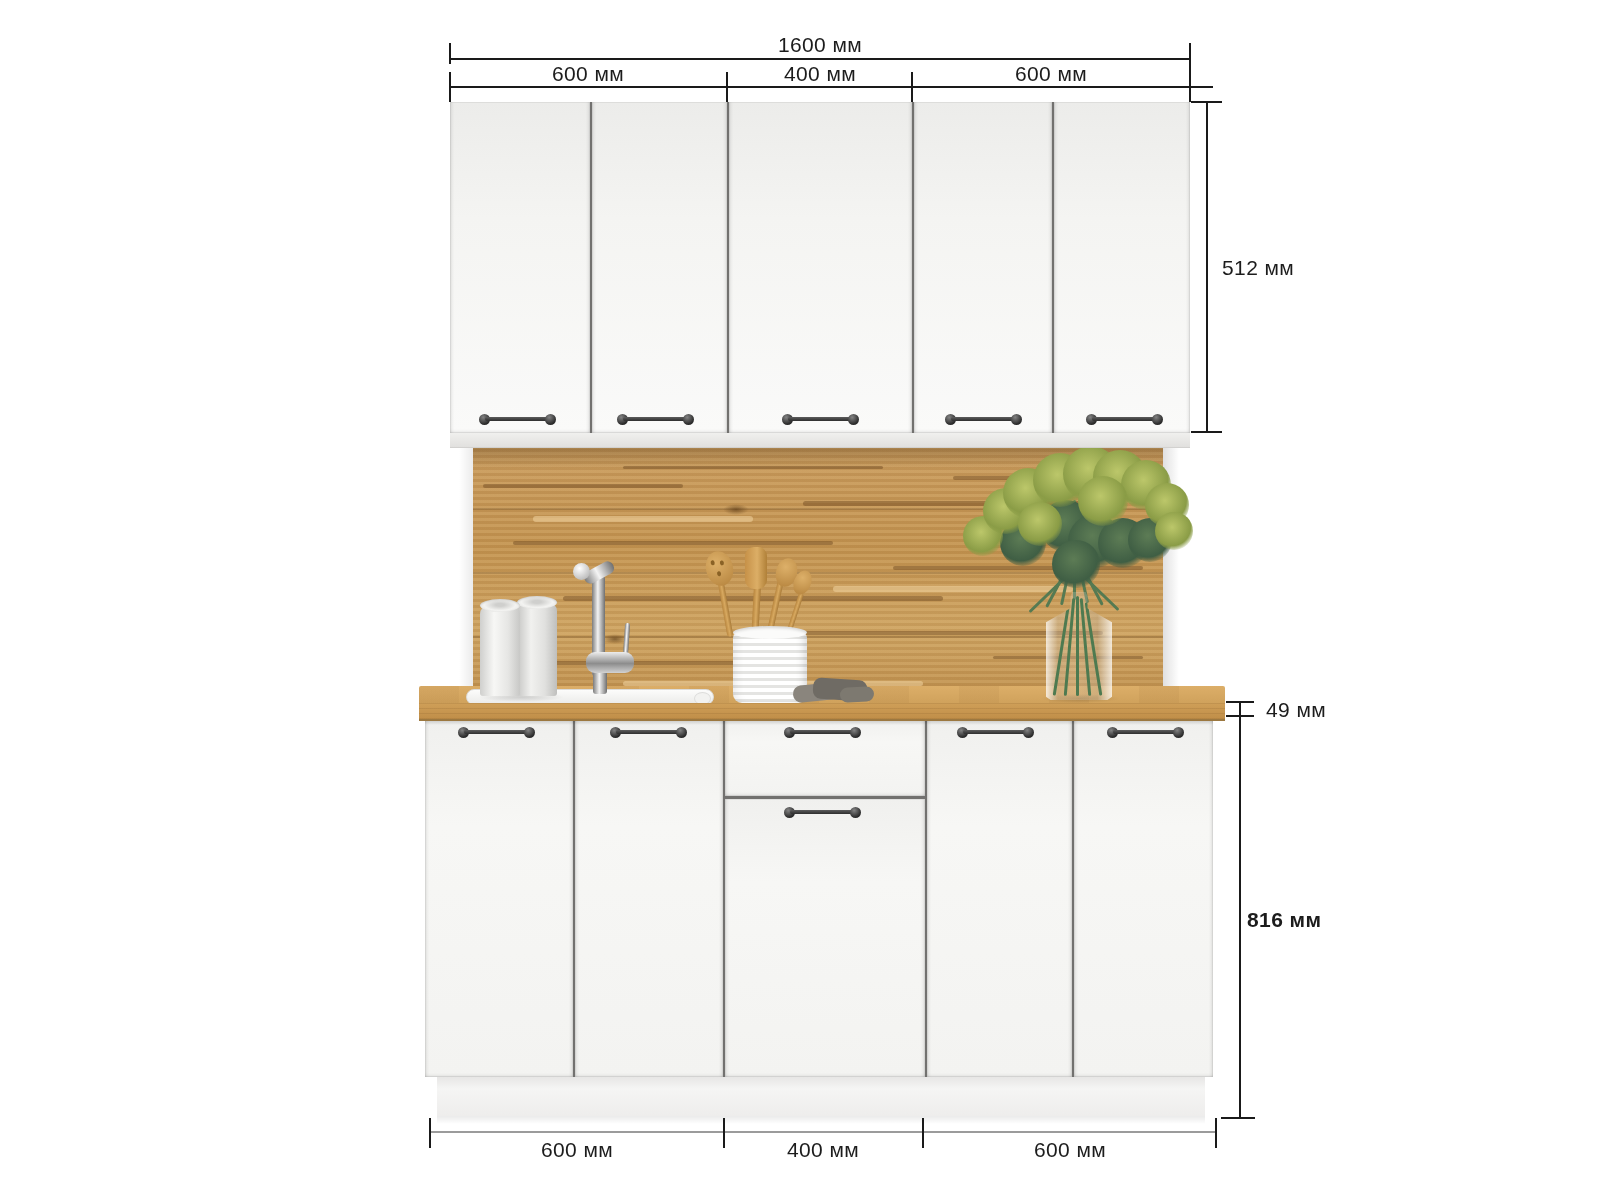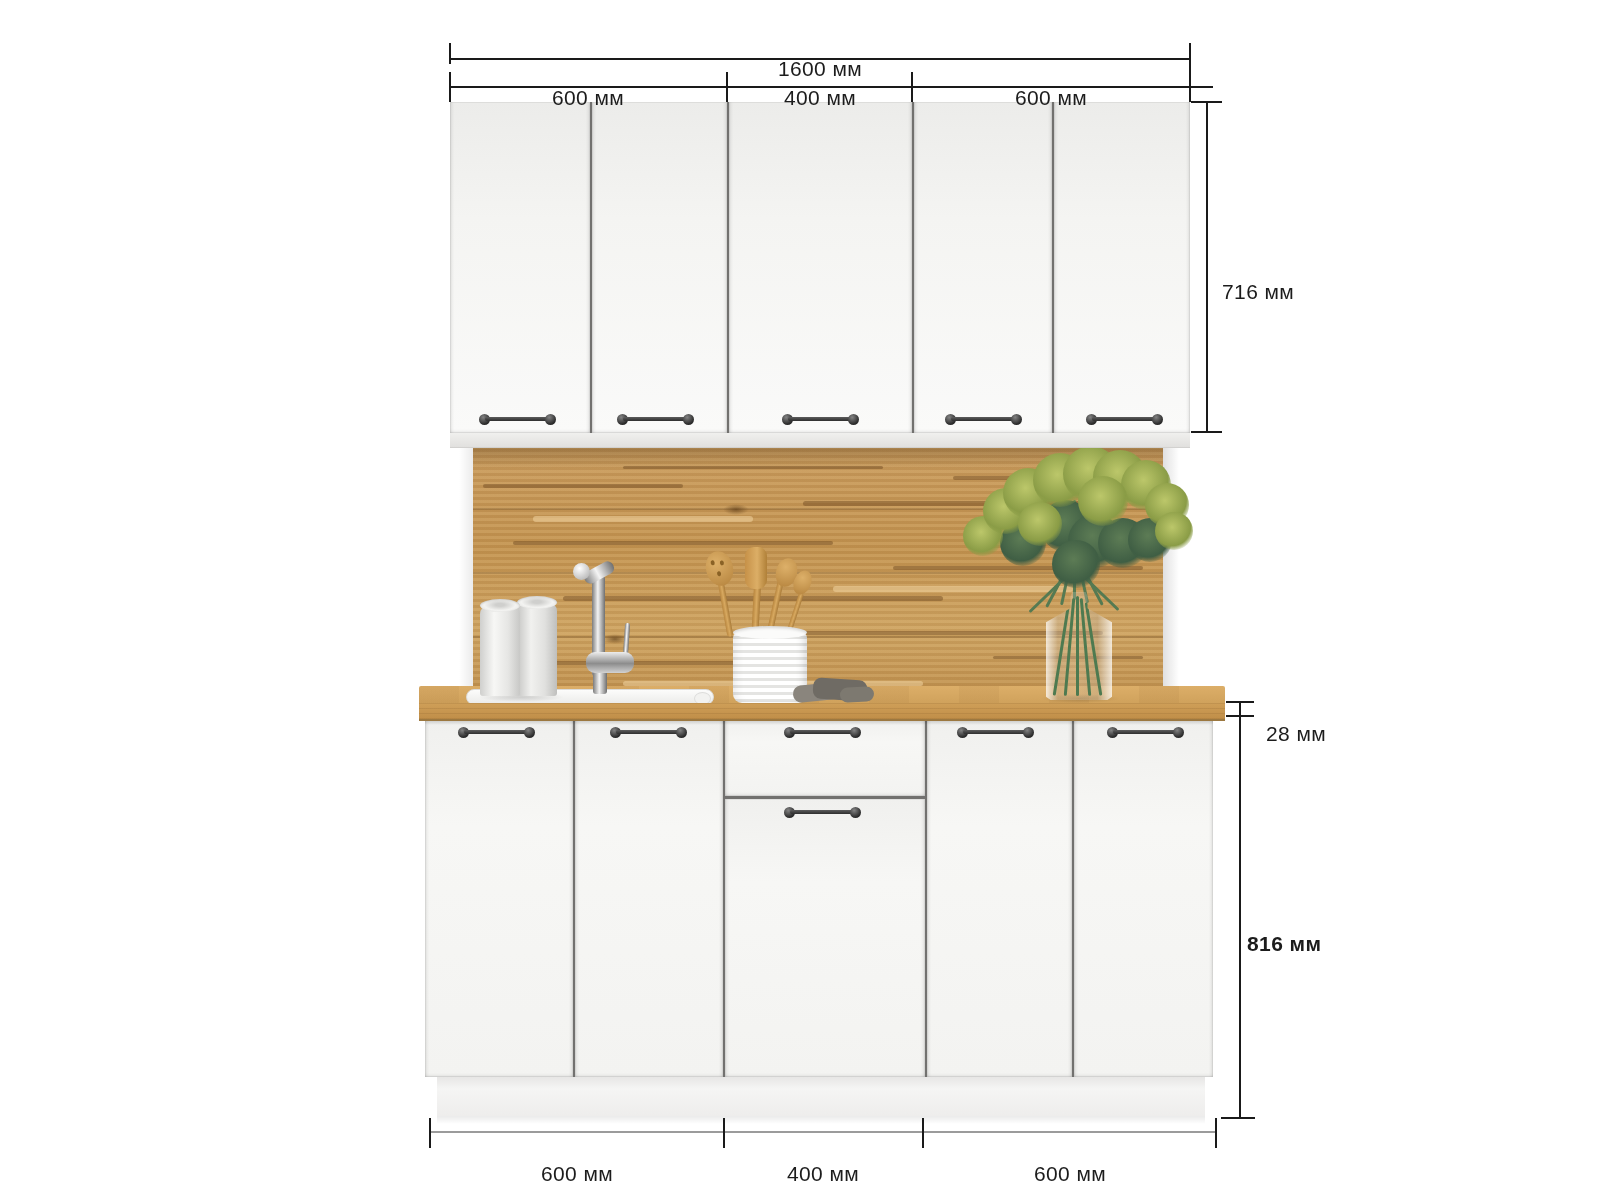--- a/index.html
+++ b/index.html
@@ -1,20 +1,20 @@
 <!DOCTYPE html>
 <html><head>
 <meta charset="utf-8">
 <style>
   html,body{margin:0;padding:0;background:#fff;}
   #canvas{position:relative;width:1600px;height:1200px;background:#fff;overflow:hidden;
           font-family:"Liberation Sans","DejaVu Sans",sans-serif;color:#1c1c1c;}
 
   
-  .dim-label{position:absolute;font-size:21px;letter-spacing:.4px;color:#1c1c1c;white-space:nowrap;z-index:40;margin-top:24px;}
+  .dim-label{position:absolute;font-size:21px;letter-spacing:.4px;color:#1c1c1c;white-space:nowrap;z-index:40;}
   .dim-label.centered{transform:translateX(-50%);}
   .hline{position:absolute;height:2px;background:#1a1a1a;z-index:40;}
   .vline{position:absolute;width:2px;background:#1a1a1a;z-index:40;}
   .hline.gray{background:#9b9b9b;}
 
   
   .run{position:absolute;background:#72716f;z-index:10;}
   .door{position:absolute;background:linear-gradient(180deg,#ececea 0%,#f4f4f2 35%,#fafaf9 100%);
         box-shadow:inset 0 0 0 1px rgba(0,0,0,.035),
                    inset 3px 0 4px -3px rgba(0,0,0,.22),
@@ -108,26 +108,26 @@
   <div class="dim-label centered" style="left:1051px;top:62px;">600 мм</div>
   <div class="hline" style="left:450px;top:86px;width:763px;"></div>
   <div class="vline" style="left:449px;top:72px;height:30px;"></div>
   <div class="vline" style="left:726px;top:72px;height:30px;"></div>
   <div class="vline" style="left:911px;top:72px;height:30px;"></div>
   <div class="vline" style="left:1189px;top:59px;height:43px;"></div>
 
   <div class="vline" style="left:1206px;top:102px;height:331px;"></div>
   <div class="hline" style="left:1191px;top:101px;width:31px;"></div>
   <div class="hline" style="left:1191px;top:431px;width:31px;"></div>
-  <div class="dim-label" style="left:1222px;top:256px;">716 мм</div>
+  <div class="dim-label" style="left:1222px;top:256px;">512 мм</div>
 
   <div class="hline" style="left:1226px;top:701px;width:28px;"></div>
   <div class="hline" style="left:1226px;top:715px;width:28px;"></div>
   <div class="vline" style="left:1239px;top:701px;height:16px;"></div>
-  <div class="dim-label" style="left:1266px;top:698px;">28 мм</div>
+  <div class="dim-label" style="left:1266px;top:698px;">49 мм</div>
 
   <div class="vline" style="left:1239px;top:717px;height:401px;"></div>
   <div class="hline" style="left:1221px;top:1117px;width:34px;"></div>
   <div class="dim-label" style="left:1247px;top:908px;font-weight:bold;">816 мм</div>
 
   <div class="hline gray" style="left:430px;top:1131px;width:787px;"></div>
   <div class="vline" style="left:429px;top:1118px;height:30px;"></div>
   <div class="vline" style="left:723px;top:1118px;height:30px;"></div>
   <div class="vline" style="left:922px;top:1118px;height:30px;"></div>
   <div class="vline" style="left:1215px;top:1118px;height:30px;"></div>

